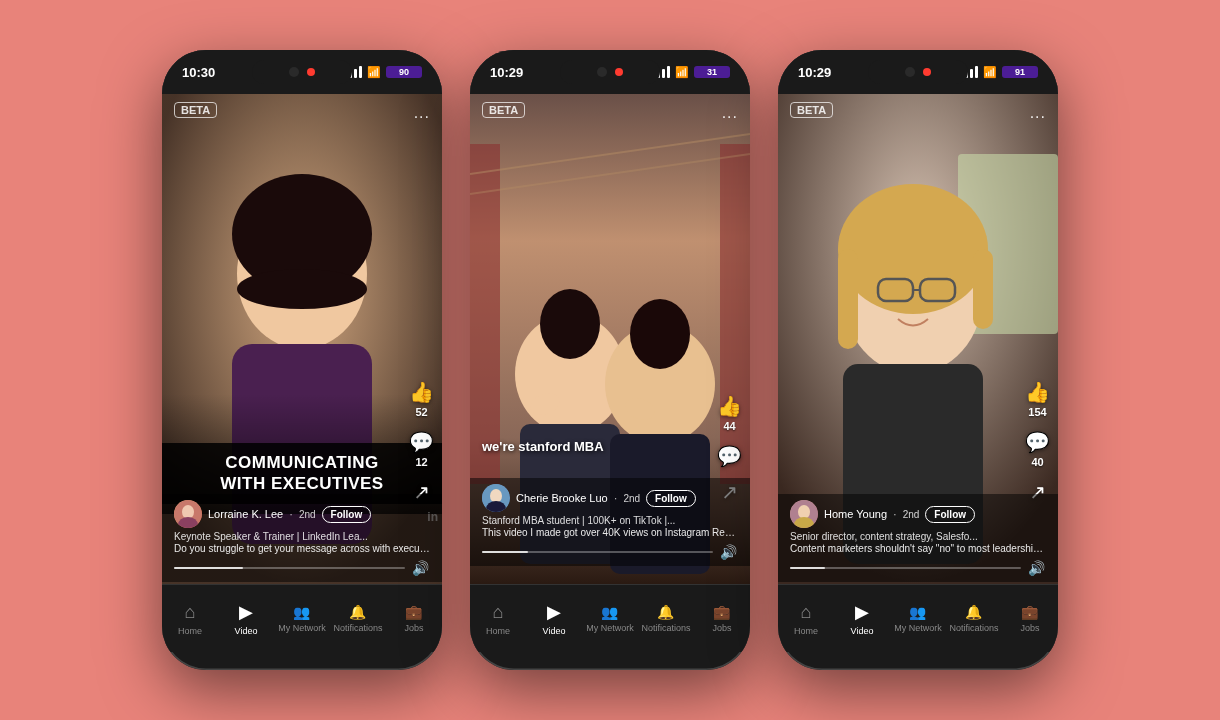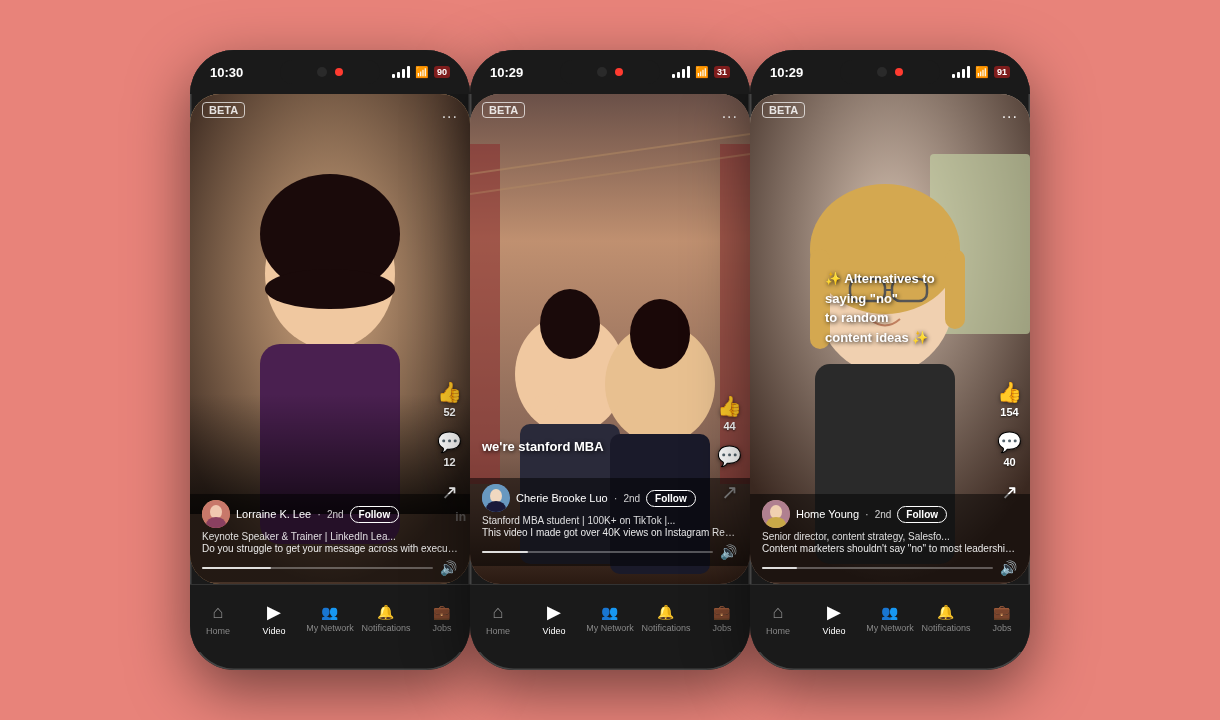--- a/index.html
+++ b/index.html
@@ -8,20 +8,21 @@
       height: 720px;
       background: #e8837a;
       display: flex;
       align-items: center;
       justify-content: center;
       font-family: -apple-system, BlinkMacSystemFont, 'Segoe UI', sans-serif;
       overflow: hidden;
     }
     .phones-container {
       display: flex;
+      gap: 28px;
       align-items: center;
       padding: 20px;
     }
     .phone {
       width: 280px;
       height: 620px;
       background: #1a1a1a;
       border-radius: 44px;
       overflow: hidden;
       position: relative;
@@ -56,25 +57,25 @@
     .bar {
       background: white;
       width: 3px;
       border-radius: 1px;
     }
     .wifi-icon {
       color: white;
       font-size: 11px;
     }
     .battery-badge {
-      background: #7f1d1d;
+      background: #4c1d95;
       color: white;
       font-size: 9px;
       font-weight: 700;
-      padding: 1px 3px;
+      padding: 1px 13px;
       border-radius: 3px;
     }
     .notch {
       position: absolute;
       top: 10px;
       left: 50%;
       transform: translateX(-50%);
       width: 100px;
       height: 24px;
       background: #1a1a1a;
@@ -94,21 +95,20 @@
       width: 8px;
       height: 8px;
       background: #ff3b30;
       border-radius: 50%;
     }
     
     .video-area {
       position: relative;
       height: 490px;
       overflow: hidden;
-      border-radius: 30px;
     }
     .video-bg {
       width: 100%;
       height: 100%;
       position: relative;
     }
     
     .phone1 .video-bg {
       background: linear-gradient(160deg, #c8a882 0%, #8b6b4a 30%, #4a3728 60%, #6b4e38 80%, #3d2b1f 100%);
     }
@@ -339,20 +339,23 @@
           <ellipse cx="140" cy="195" rx="65" ry="20" fill="#1a0a0a"></ellipse>
         </svg>
 
         <div style="position:absolute;bottom:70px;left:0;right:0;height:120px;background:linear-gradient(transparent,rgba(0,0,0,0.7))"></div>
       </div>
 
       <div class="beta-badge">BETA</div>
 
       <div class="more-dots">...</div>
 
+      <div class="title-card">
+        <div class="title-card-text">COMMUNICATING<br>WITH EXECUTIVES</div>
+      </div>
 
       <div class="video-actions">
         <div class="action-item">
           <span class="action-icon">👍</span>
           <span class="action-count">52</span>
         </div>
         <div class="action-item">
           <span class="action-icon">💬</span>
           <span class="action-count">12</span>
         </div>
@@ -582,23 +585,20 @@
 
           <rect x="65" y="270" width="140" height="200" rx="15" fill="#2a2a2a"></rect>
 
           <path d="M 120 225 Q 135 238 150 225" fill="none" stroke="#c08060" stroke-width="2"></path>
         </svg>
       </div>
 
       <div class="beta-badge">BETA</div>
       <div class="more-dots">...</div>
 
-      <div style="position:absolute;top:175px;right:55px;left:75px;color:white;font-size:13px;font-weight:700;text-shadow:1px 1px 4px rgba(0,0,0,0.9);line-height:1.5;text-align:left">
-        ✨ Alternatives to<br>saying "no"<br>to random<br>content ideas ✨
-      </div>
 
       <div class="video-actions">
         <div class="action-item">
           <span class="action-icon">👍</span>
           <span class="action-count">154</span>
         </div>
         <div class="action-item">
           <span class="action-icon">💬</span>
           <span class="action-count">40</span>
         </div>

